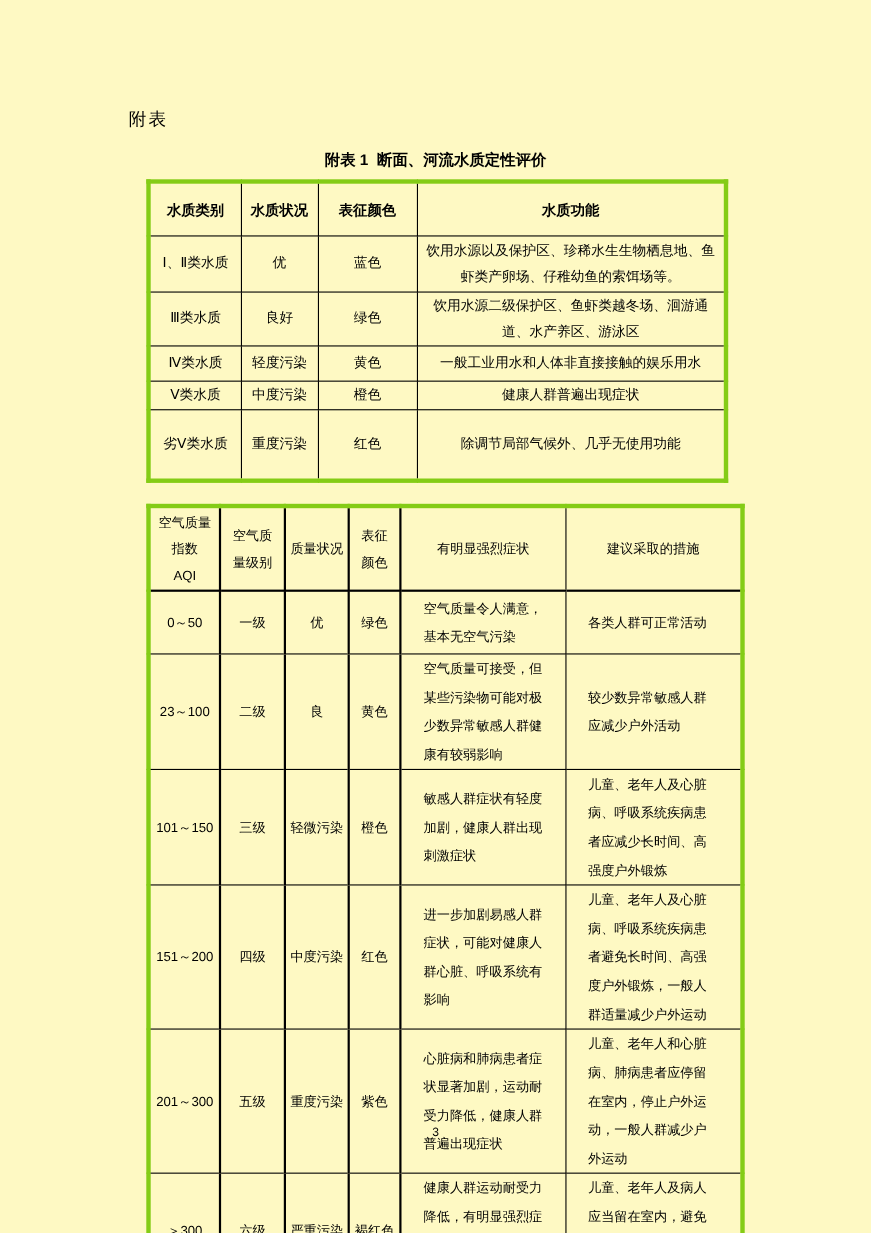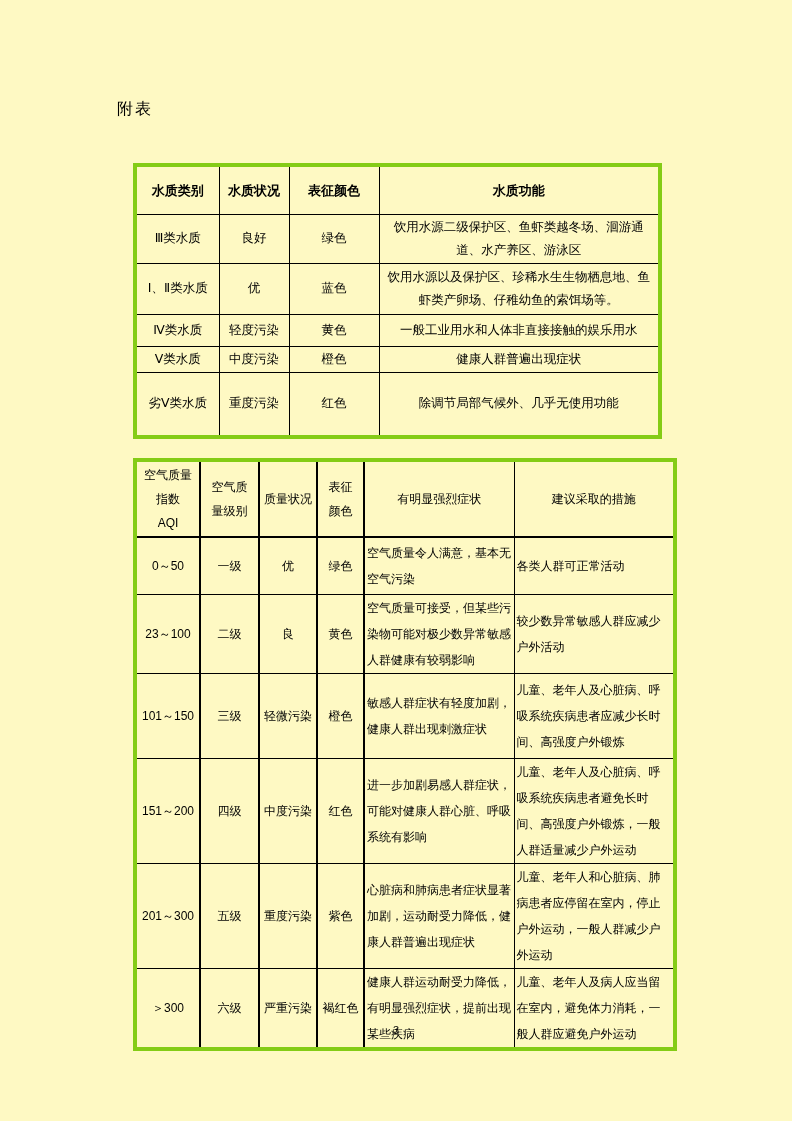--- a/index.html
+++ b/index.html
@@ -16,58 +16,59 @@
   .t2{top:436px;}
   table.tbl{position:absolute;border-collapse:collapse;table-layout:fixed;border:4px solid #84cc16;}
   .tbl th,.tbl td{
     border:1px solid #000;padding:1px 3px;text-align:center;
     vertical-align:middle;overflow:hidden;font-weight:normal;
   }
   #table1{left:133px;top:163px;width:525px;font-size:12.5px;line-height:23px;}
   #table1 th{font-weight:bold;font-size:13px;}
   #table2{left:133px;top:458px;width:540px;font-size:12px;line-height:26px;}
   #table2 th{white-space:pre-line;line-height:24px;}
-  #table2 td:nth-child(5),#table2 td:nth-child(6){text-align:left;padding:0 2px;}
+  #table2 td:nth-child(5),#table2 td:nth-child(6){text-align:left;padding:0 20px;}
   #table2 th:nth-child(-n+4),#table2 td:nth-child(-n+4){border-right-width:2px;}
   #table2 thead th{border-bottom-width:2px;}
   .page-number{position:absolute;left:0;top:1024px;width:100%;text-align:center;font-size:11px;}
 </style>
 </head>
 <body>
 
 <div class="page">
   <div class="heading">附表</div>
 
+  <div class="tbl-title t1">附表 1  断面、河流水质定性评价</div>
   <table id="table1" class="tbl">
       <colgroup>
         <col style="width: 84px;">
         <col style="width: 70px;">
         <col style="width: 90px;">
         <col style="width: 281px;">
       </colgroup>
       <thead>
         <tr style="height: 49px;">
           <th>水质类别</th>
           <th>水质状况</th>
           <th>表征颜色</th>
           <th>水质功能</th>
         </tr>
       </thead>
       <tbody>
+        <tr style="height: 51px;">
+          <td>Ⅰ、Ⅱ类水质</td>
+          <td>优</td>
+          <td>蓝色</td>
+          <td>饮用水源以及保护区、珍稀水生生物栖息地、鱼虾类产卵场、仔稚幼鱼的索饵场等。</td>
+        </tr>
         <tr style="height: 47px;">
           <td>Ⅲ类水质</td>
           <td>良好</td>
           <td>绿色</td>
           <td>饮用水源二级保护区、鱼虾类越冬场、洄游通道、水产养区、游泳区</td>
-        </tr>
-        <tr style="height: 51px;">
-          <td>Ⅰ、Ⅱ类水质</td>
-          <td>优</td>
-          <td>蓝色</td>
-          <td>饮用水源以及保护区、珍稀水生生物栖息地、鱼虾类产卵场、仔稚幼鱼的索饵场等。</td>
         </tr>
         <tr style="height: 32px;">
           <td>Ⅳ类水质</td>
           <td>轻度污染</td>
           <td>黄色</td>
           <td>一般工业用水和人体非直接接触的娱乐用水</td>
         </tr>
         <tr style="height: 26px;">
           <td>Ⅴ类水质</td>
           <td>中度污染</td>

